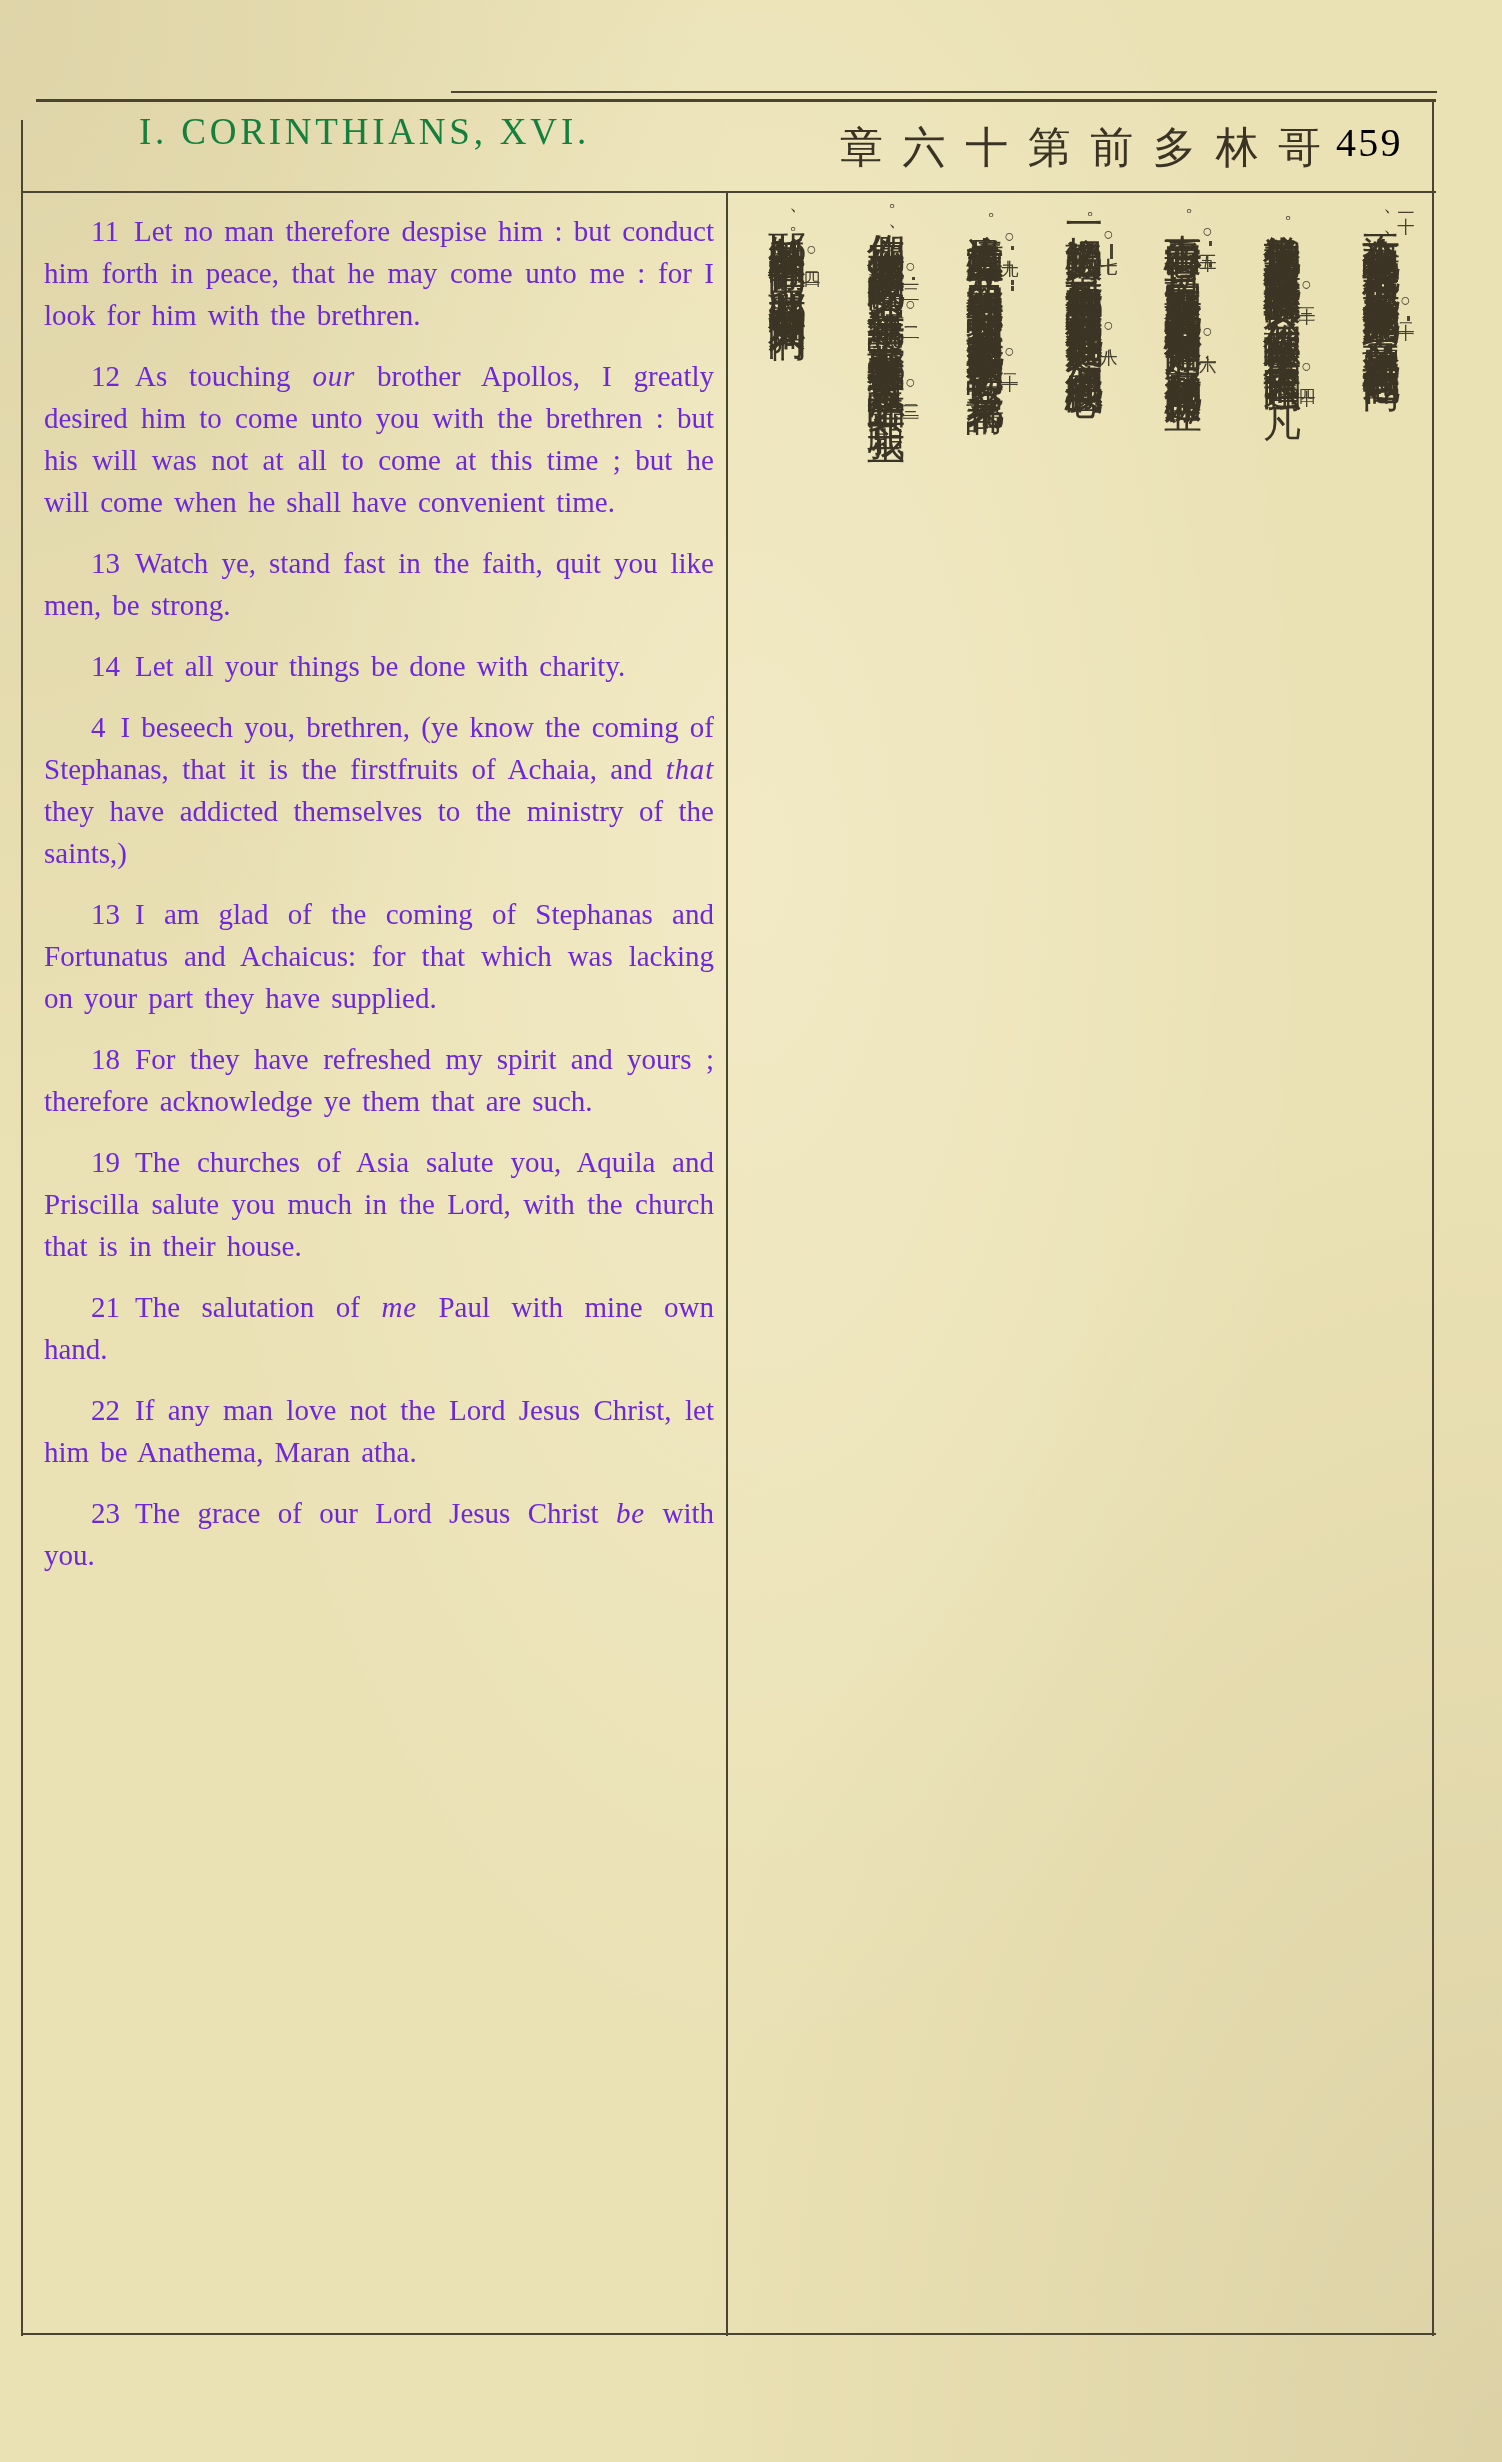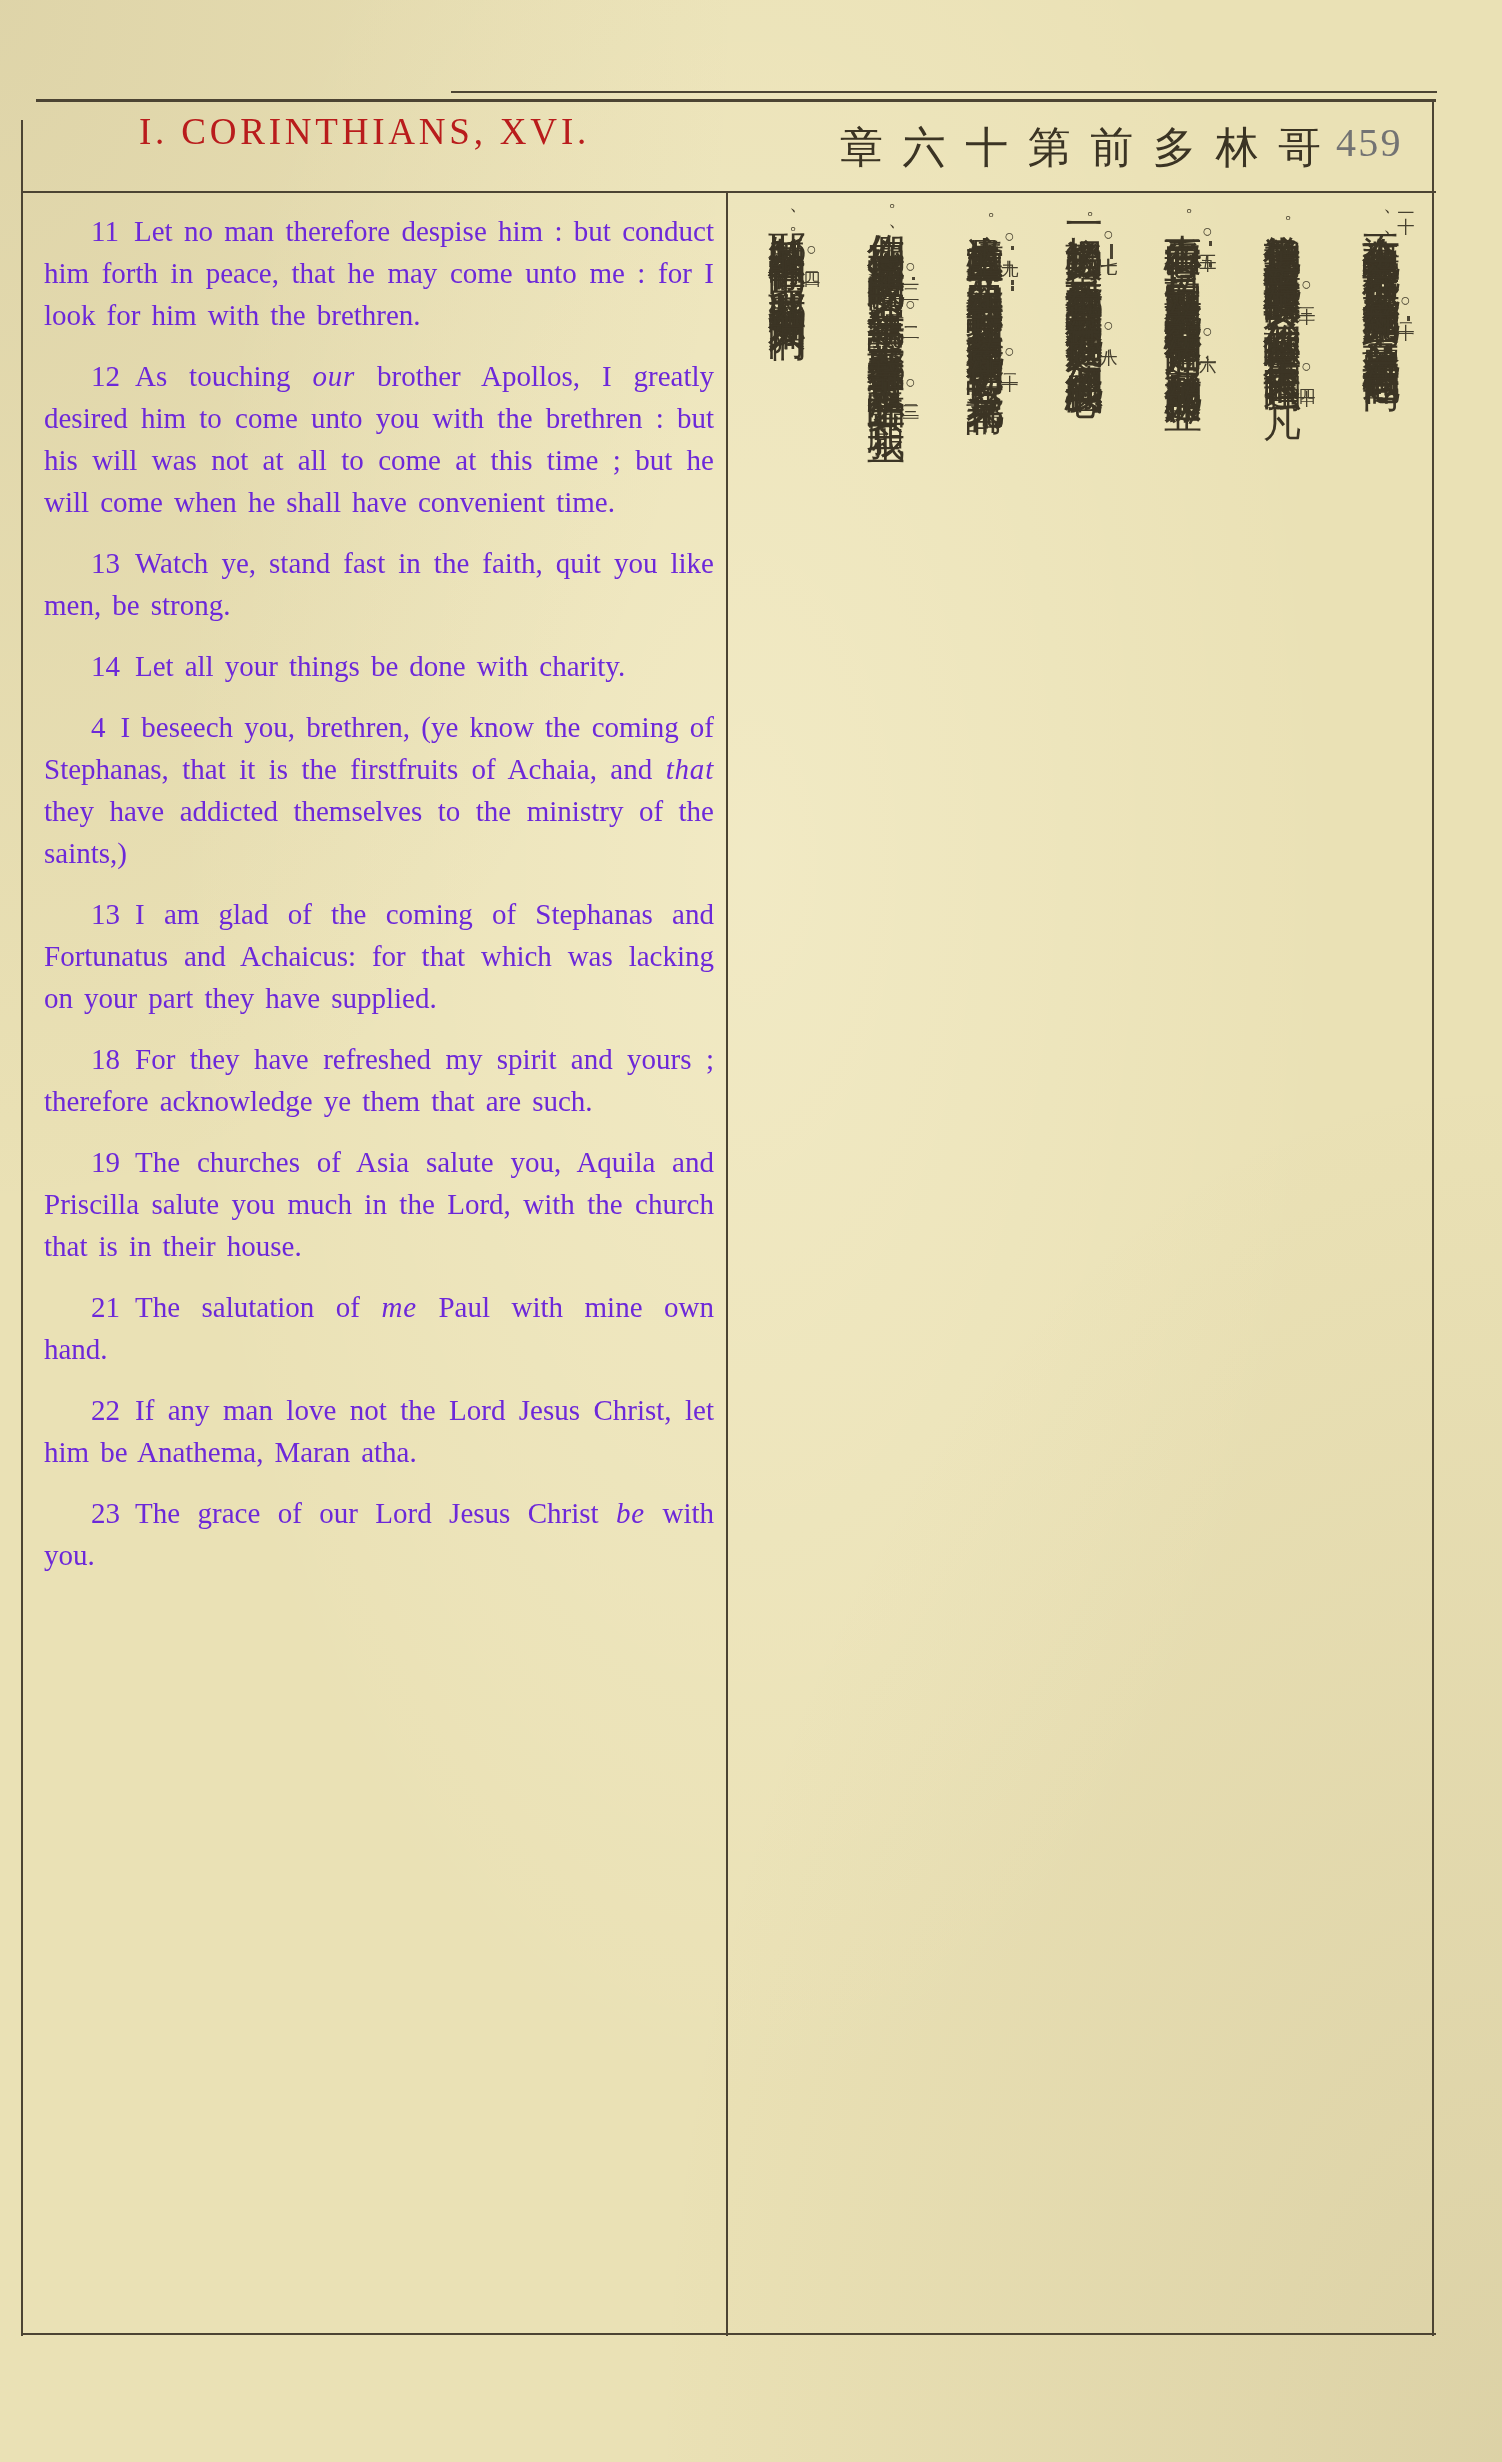--- a/index.html
+++ b/index.html
@@ -11,29 +11,29 @@
       radial-gradient(ellipse at 100% 100%, rgba(120,100,60,.12) 0%, rgba(120,100,60,0) 40%),
       radial-gradient(ellipse at 0% 0%, rgba(120,100,60,.10) 0%, rgba(120,100,60,0) 35%);
     font-family:"Liberation Serif", serif;
     color:#3e3726;
   }
   .rule{position:absolute;background:#4c4433;}
   
   .en-title{
     position:absolute;left:53px;top:110px;width:623px;height:68px;
     text-align:center;font-size:37px;letter-spacing:3.8px;font-weight:normal;
-    color:#b91c1c;white-space:nowrap;margin:0;
+    color:#15803d;white-space:nowrap;margin:0;
   }
   .cn-header{
     position:absolute;left:840px;top:113px;width:481px;height:69px;
     display:flex;justify-content:space-between;align-items:center;
     font-size:43px;color:#3b3424;
   }
   .page-number{
-    position:absolute;left:1336px;top:119px;font-size:40px;letter-spacing:2.3px;color:#737373;
+    position:absolute;left:1336px;top:119px;font-size:40px;letter-spacing:2.3px;color:#000000;
   }
   
   .english{
     position:absolute;left:44px;top:210px;width:670px;height:2103px;overflow:hidden;
   }
   .verse{
     margin:0 0 19px 0;font-size:29px;line-height:42px;text-align:justify;
     text-indent:47px;word-spacing:3.8px;color:#6d28d9;
   }
   .verse .vnum{margin-right:15px;}

